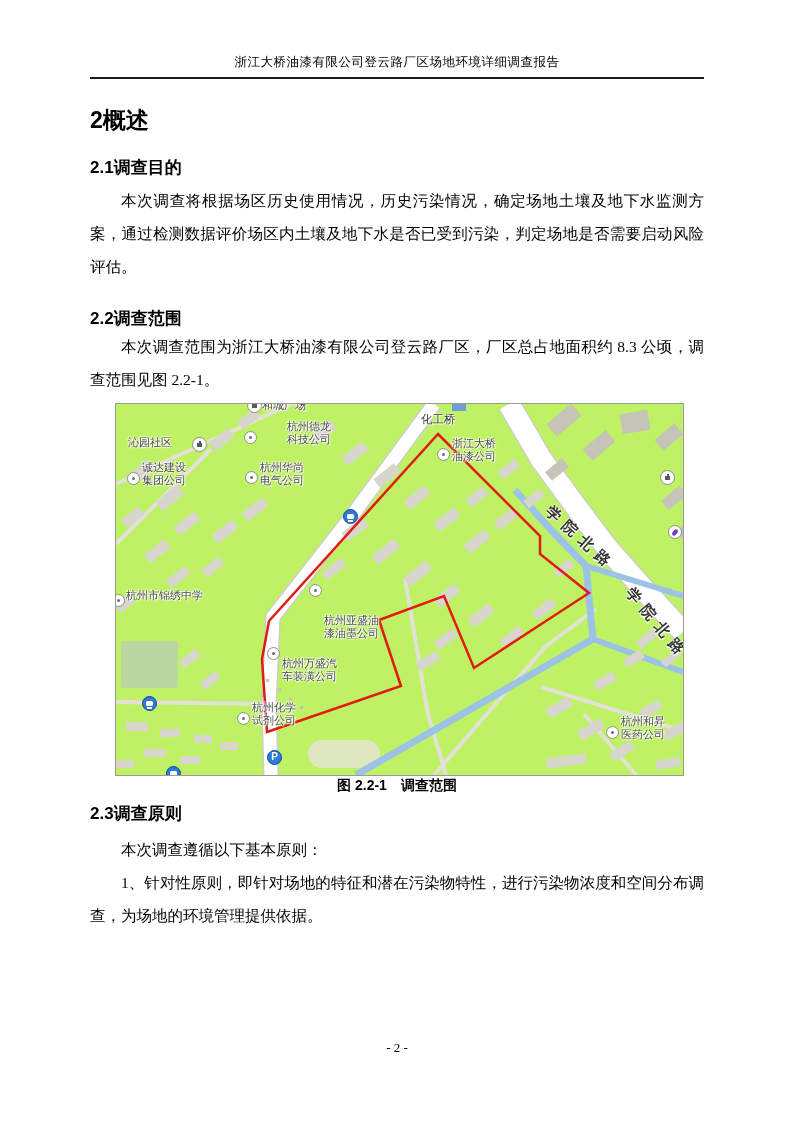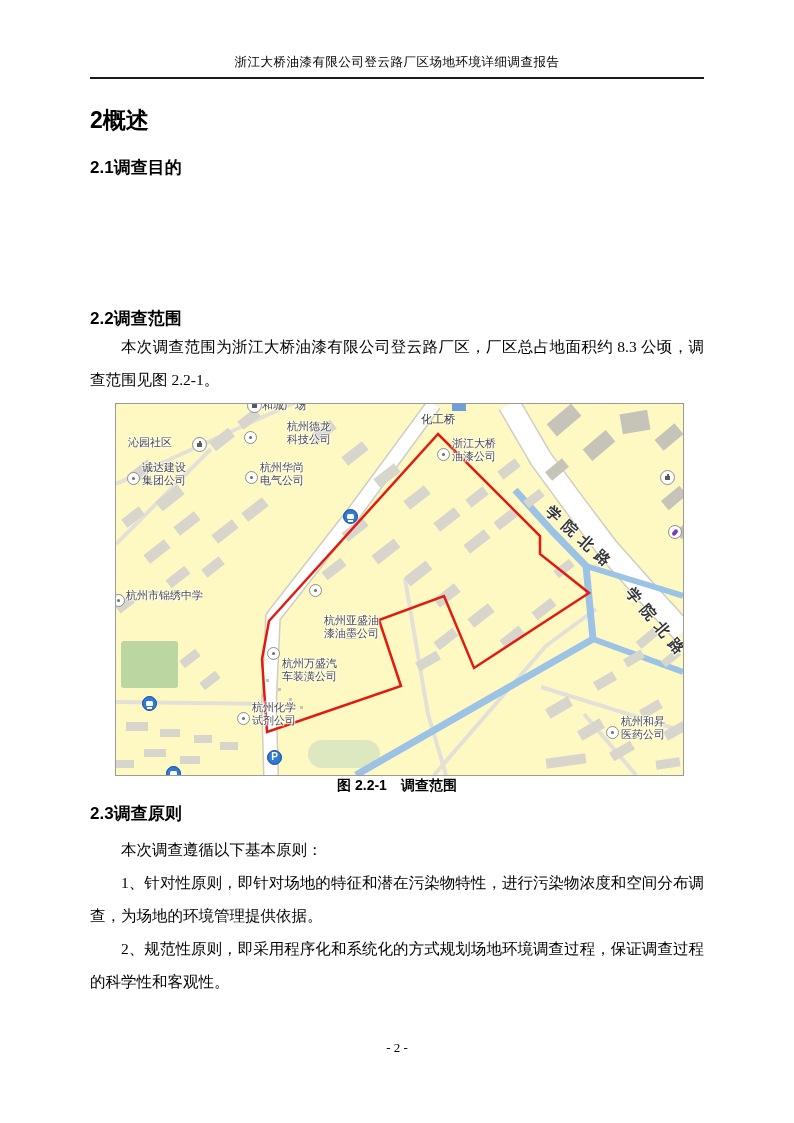--- a/index.html
+++ b/index.html
@@ -10,21 +10,21 @@
   .hdr-rule{position:absolute;top:77px;left:90px;right:90px;border-top:2px solid #1a1a1a;}
   .abs{position:absolute;left:90px;right:90px;}
   .h1{font-family:"Liberation Sans","DejaVu Sans",sans-serif;font-weight:bold;font-size:23px;}
   .h2{font-family:"Liberation Sans","DejaVu Sans",sans-serif;font-weight:bold;font-size:17px;}
   .bodyp{font-size:15.5px;line-height:33px;text-align:justify;text-indent:31px;margin:0;}
   .caption{text-align:center;font-family:"Liberation Sans","DejaVu Sans",sans-serif;
            font-weight:bold;font-size:14px;}
   .pagenum{position:absolute;top:1040px;left:0;right:0;text-align:center;font-size:13px;}
   
   .map{position:absolute;left:115px;top:403px;width:567px;height:371px;
-       border:1px solid #9a9a9a;overflow:hidden;background:#fef9c3;}
+       border:1px solid #9a9a9a;overflow:hidden;background:#bef264;}
   .map svg{position:absolute;left:0;top:0;}
   .ovl{position:absolute;left:0;top:0;width:100%;height:100%;}
   .poi-label{position:absolute;font-family:"Liberation Sans","DejaVu Sans",sans-serif;
              font-size:11px;line-height:12.5px;color:#4a4a4a;white-space:nowrap;
              text-shadow:0 0 2px #fff,0 0 2px #fff,1px 1px 1px #fff,-1px -1px 1px #fff;}
   .poi-ic{position:absolute;box-sizing:border-box;}
   .ic-dot{width:13px;height:13px;border:1.5px solid #8d8d8d;border-radius:50%;background:#fff;}
   .ic-dot::after{content:"";position:absolute;left:3.5px;top:3.5px;width:3px;height:3px;
                  border-radius:50%;background:#6e6e6e;}
   .ic-bld{width:15px;height:15px;border:1.5px solid #8d8d8d;border-radius:50%;background:#fff;}
@@ -52,20 +52,21 @@
 <body>
 
 <div class="page">
 
   <div class="hdr">浙江大桥油漆有限公司登云路厂区场地环境详细调查报告</div>
   <div class="hdr-rule"></div>
 
   <div class="abs h1" style="top:105px;">2概述</div>
 
   <div class="abs h2" style="top:156px;">2.1调查目的</div>
+  <p class="abs bodyp" style="top:184px;">本次调查将根据场区历史使用情况，历史污染情况，确定场地土壤及地下水监测方案，通过检测数据评价场区内土壤及地下水是否已受到污染，判定场地是否需要启动风险评估。</p>
 
   <div class="abs h2" style="top:307px;">2.2调查范围</div>
   <p class="abs bodyp" style="top:330px;">本次调查范围为浙江大桥油漆有限公司登云路厂区，厂区总占地面积约 8.3 公顷，调查范围见图 2.2-1。</p>
 
   <div class="map">
     <svg id="map-svg" width="567" height="371" viewBox="0 0 567 371">
         <rect x="5" y="237" width="57" height="47" rx="3" fill="#bcd6a2"></rect>
         <rect x="192" y="336" width="72" height="28" rx="14" fill="#dde8c0"></rect>
         <polyline points="0,80 182,-3" fill="none" stroke="#e3e0d7" stroke-width="4"></polyline>
         <polyline points="0,140 95,45" fill="none" stroke="#e3e0d7" stroke-width="4"></polyline>
@@ -182,16 +183,15 @@
         <div class="map-txt" style="left:305px;top:8px;font-size:11.5px;">化工桥</div>
         <div class="map-txt road-lbl" style="left:438px;top:98px;transform:rotate(42deg);">学院北路</div>
         <div class="map-txt road-lbl" style="left:520px;top:180px;transform:rotate(50deg);">学院北路</div>
       </div>
   </div>
   <div class="abs caption" style="top:777px;">图 2.2-1　调查范围</div>
 
   <div class="abs h2" style="top:802px;">2.3调查原则</div>
   <p class="abs bodyp" style="top:833px;">本次调查遵循以下基本原则：</p>
   <p class="abs bodyp" style="top:866px;">1、针对性原则，即针对场地的特征和潜在污染物特性，进行污染物浓度和空间分布调查，为场地的环境管理提供依据。</p>
-  <p class="abs bodyp" style="top:932px;">2、规范性原则，即采用程序化和系统化的方式规划场地环境调查过程，保证调查过程的科学性和客观性。</p>
 
   <div class="pagenum">- 2 -</div>
 </div>
 
 </body></html>

